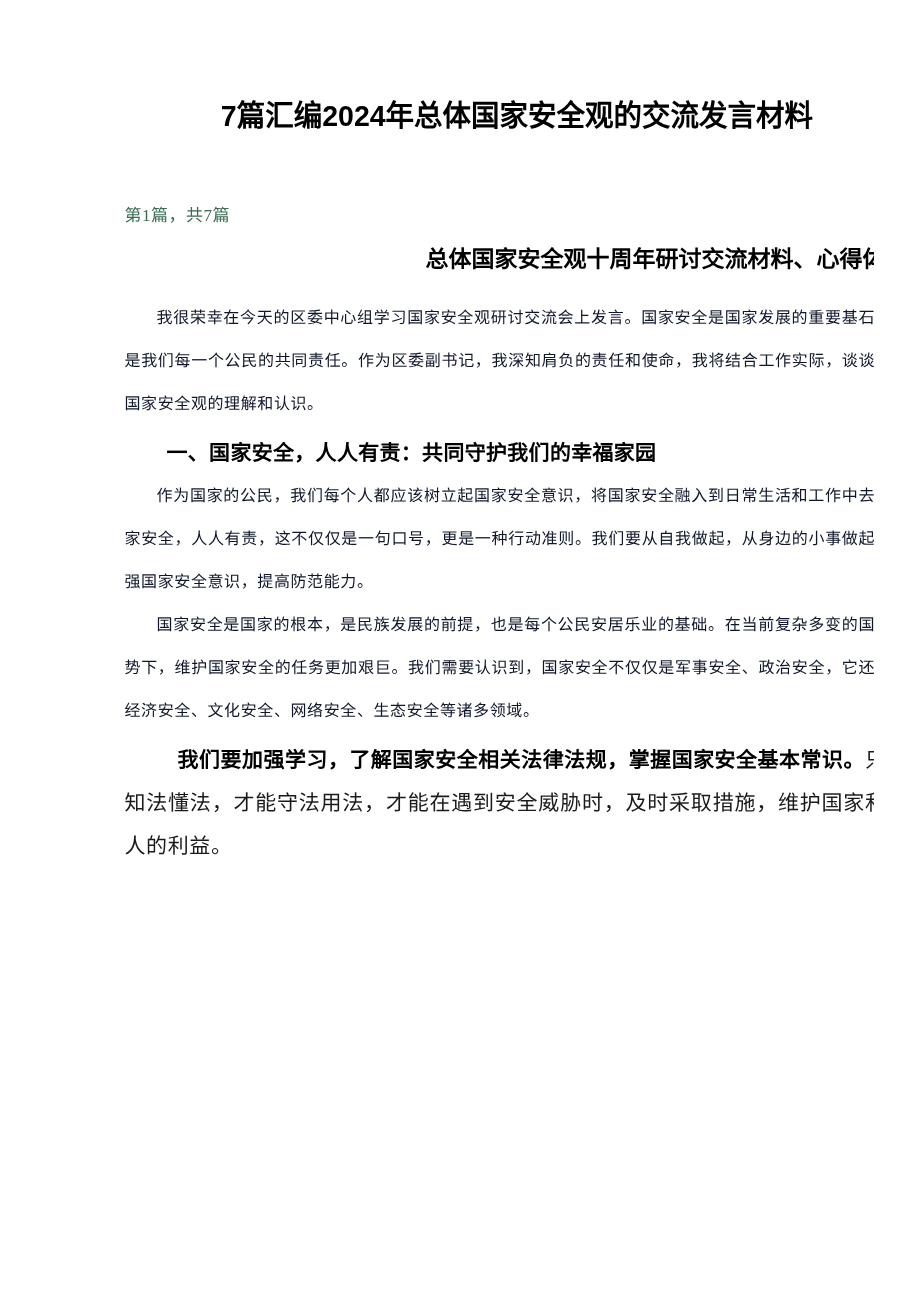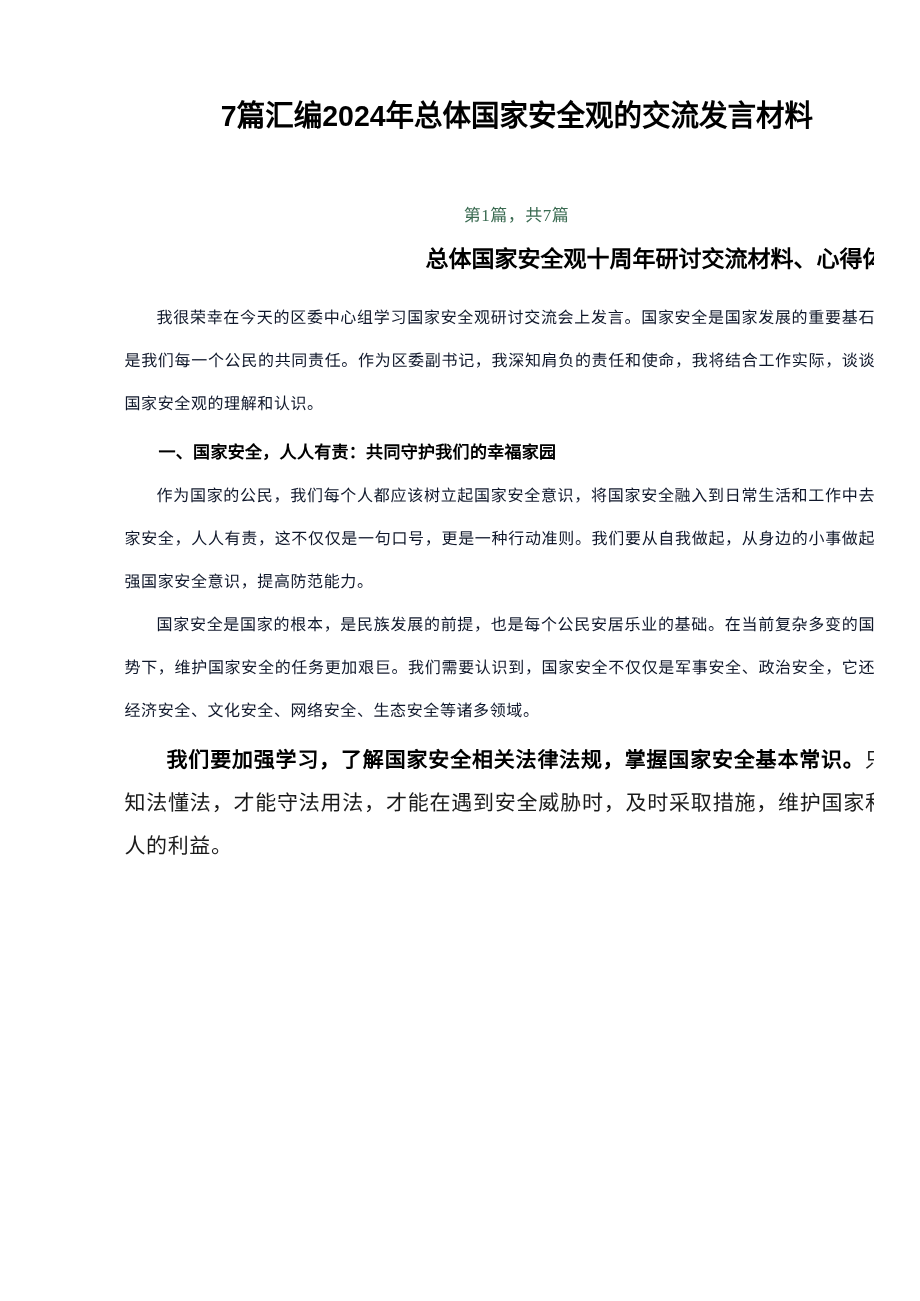--- a/index.html
+++ b/index.html
@@ -46,21 +46,20 @@
     transform: scaleX(0.95);
     transform-origin: center center;
     white-space: nowrap;
   }
 
   
   .piece-counter {
     font-family: "Liberation Serif", "DejaVu Serif", serif;
     font-size: 17px;
     line-height: 24px;
-    text-align: center;
     color: #3b6b52;
     margin: 0;
     padding-top: 66px;
     letter-spacing: 0.5px;
   }
 
   
   .article-title {
     font-family: "Liberation Sans", "DejaVu Sans", sans-serif;
     font-weight: bold;
@@ -86,21 +85,21 @@
   }
 
   .body-para.first {
     padding-top: 20px;
   }
 
   
   .sub-heading {
     font-family: "Liberation Sans", "DejaVu Sans", sans-serif;
     font-weight: bold;
-    font-size: 17px;
+    font-size: 21px;
     line-height: 43px;
     color: #000000;
     margin: 0;
     text-indent: 2em;
     letter-spacing: 0.3px;
     padding-top: 6px;
   }
 
   
   .mixed-para {
@@ -114,20 +113,21 @@
     text-indent: 2em;
     letter-spacing: 0.6px;
     padding-top: 6px;
   }
 
   .mixed-para .bold-run {
     font-family: "Liberation Sans", "DejaVu Sans", sans-serif;
     font-weight: bold;
     color: #000000;
     letter-spacing: 0.2px;
+    margin-left: 11px;
   }
 </style>
 </head>
 <body>
 
 <div class="page">
   <div class="page-inner">
 
     <h1 class="doc-title">7篇汇编2024年总体国家安全观的交流发言材料</h1>
 

